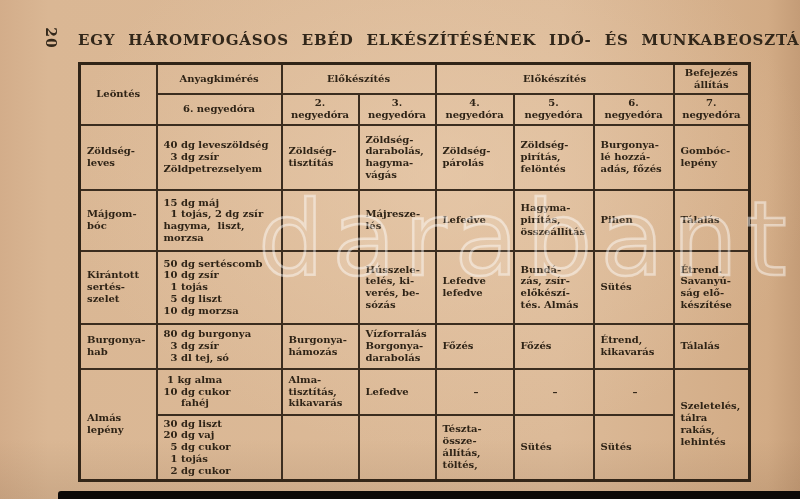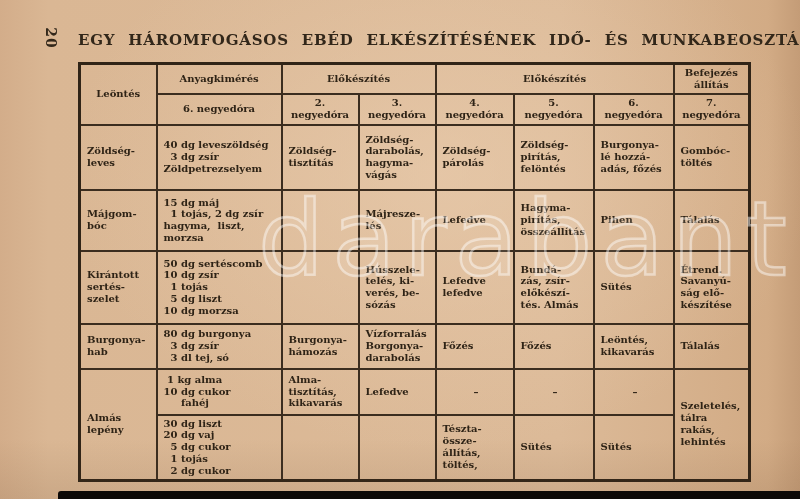--- a/index.html
+++ b/index.html
@@ -123,21 +123,21 @@
 vágás</td>
       <td>Zöldség-
 párolás</td>
       <td>Zöldség-
 pirítás,
 felöntés</td>
       <td>Burgonya-
 lé hozzá-
 adás, főzés</td>
       <td>Gombóc-
-töltés</td>
+lepény</td>
     </tr>
 
     <tr class="r2">
       <td class="menu">Májgom-
 bóc</td>
       <td>15 dg máj
 &nbsp;&nbsp;1 tojás, 2 dg zsír
 hagyma,&nbsp; liszt,
 morzsa</td>
       <td></td>
@@ -184,21 +184,21 @@
       <td>80 dg burgonya
 &nbsp;&nbsp;3 dg zsír
 &nbsp;&nbsp;3 dl tej, só</td>
       <td>Burgonya-
 hámozás</td>
       <td>Vízforralás
 Borgonya-
 darabolás</td>
       <td>Főzés</td>
       <td>Főzés</td>
-      <td>Leöntés,
+      <td>Étrend,
 kikavarás</td>
       <td>Tálalás</td>
     </tr>
 
     <tr class="r5a">
       <td class="menu" rowspan="2">Almás
 lepény</td>
       <td>&nbsp;1 kg alma
 10 dg cukor
 &nbsp;&nbsp;&nbsp;&nbsp;&nbsp;fahéj</td>

